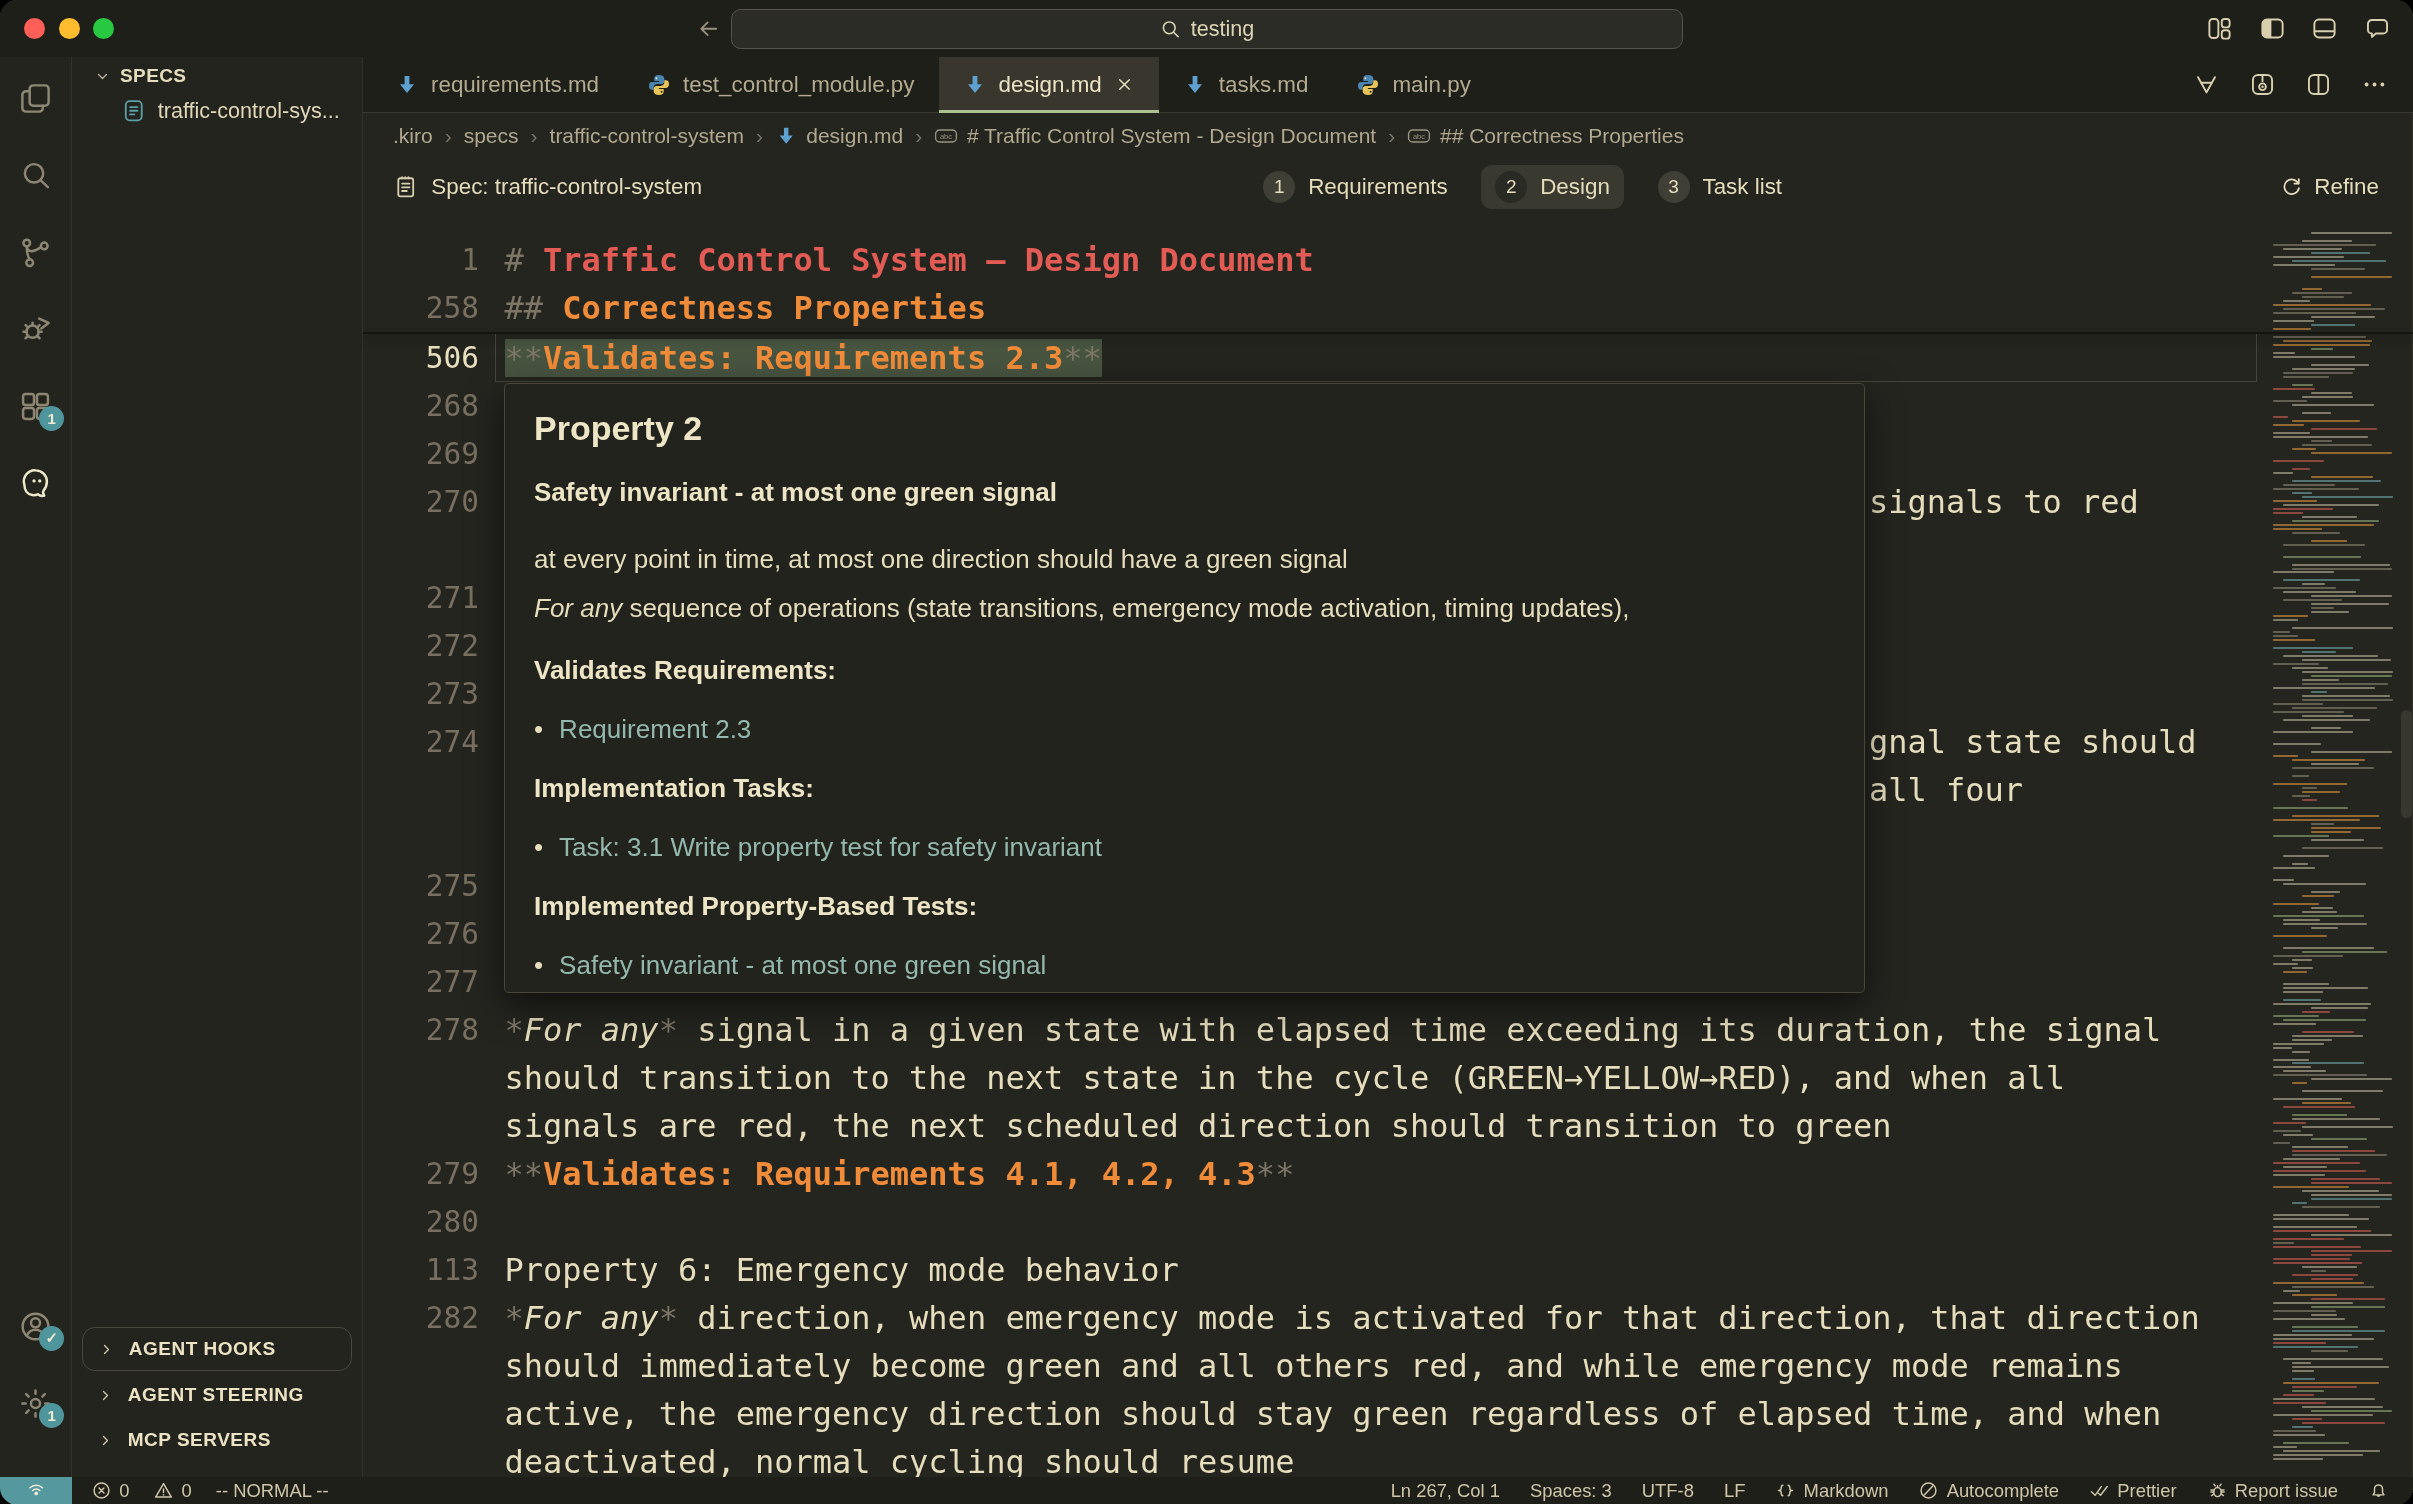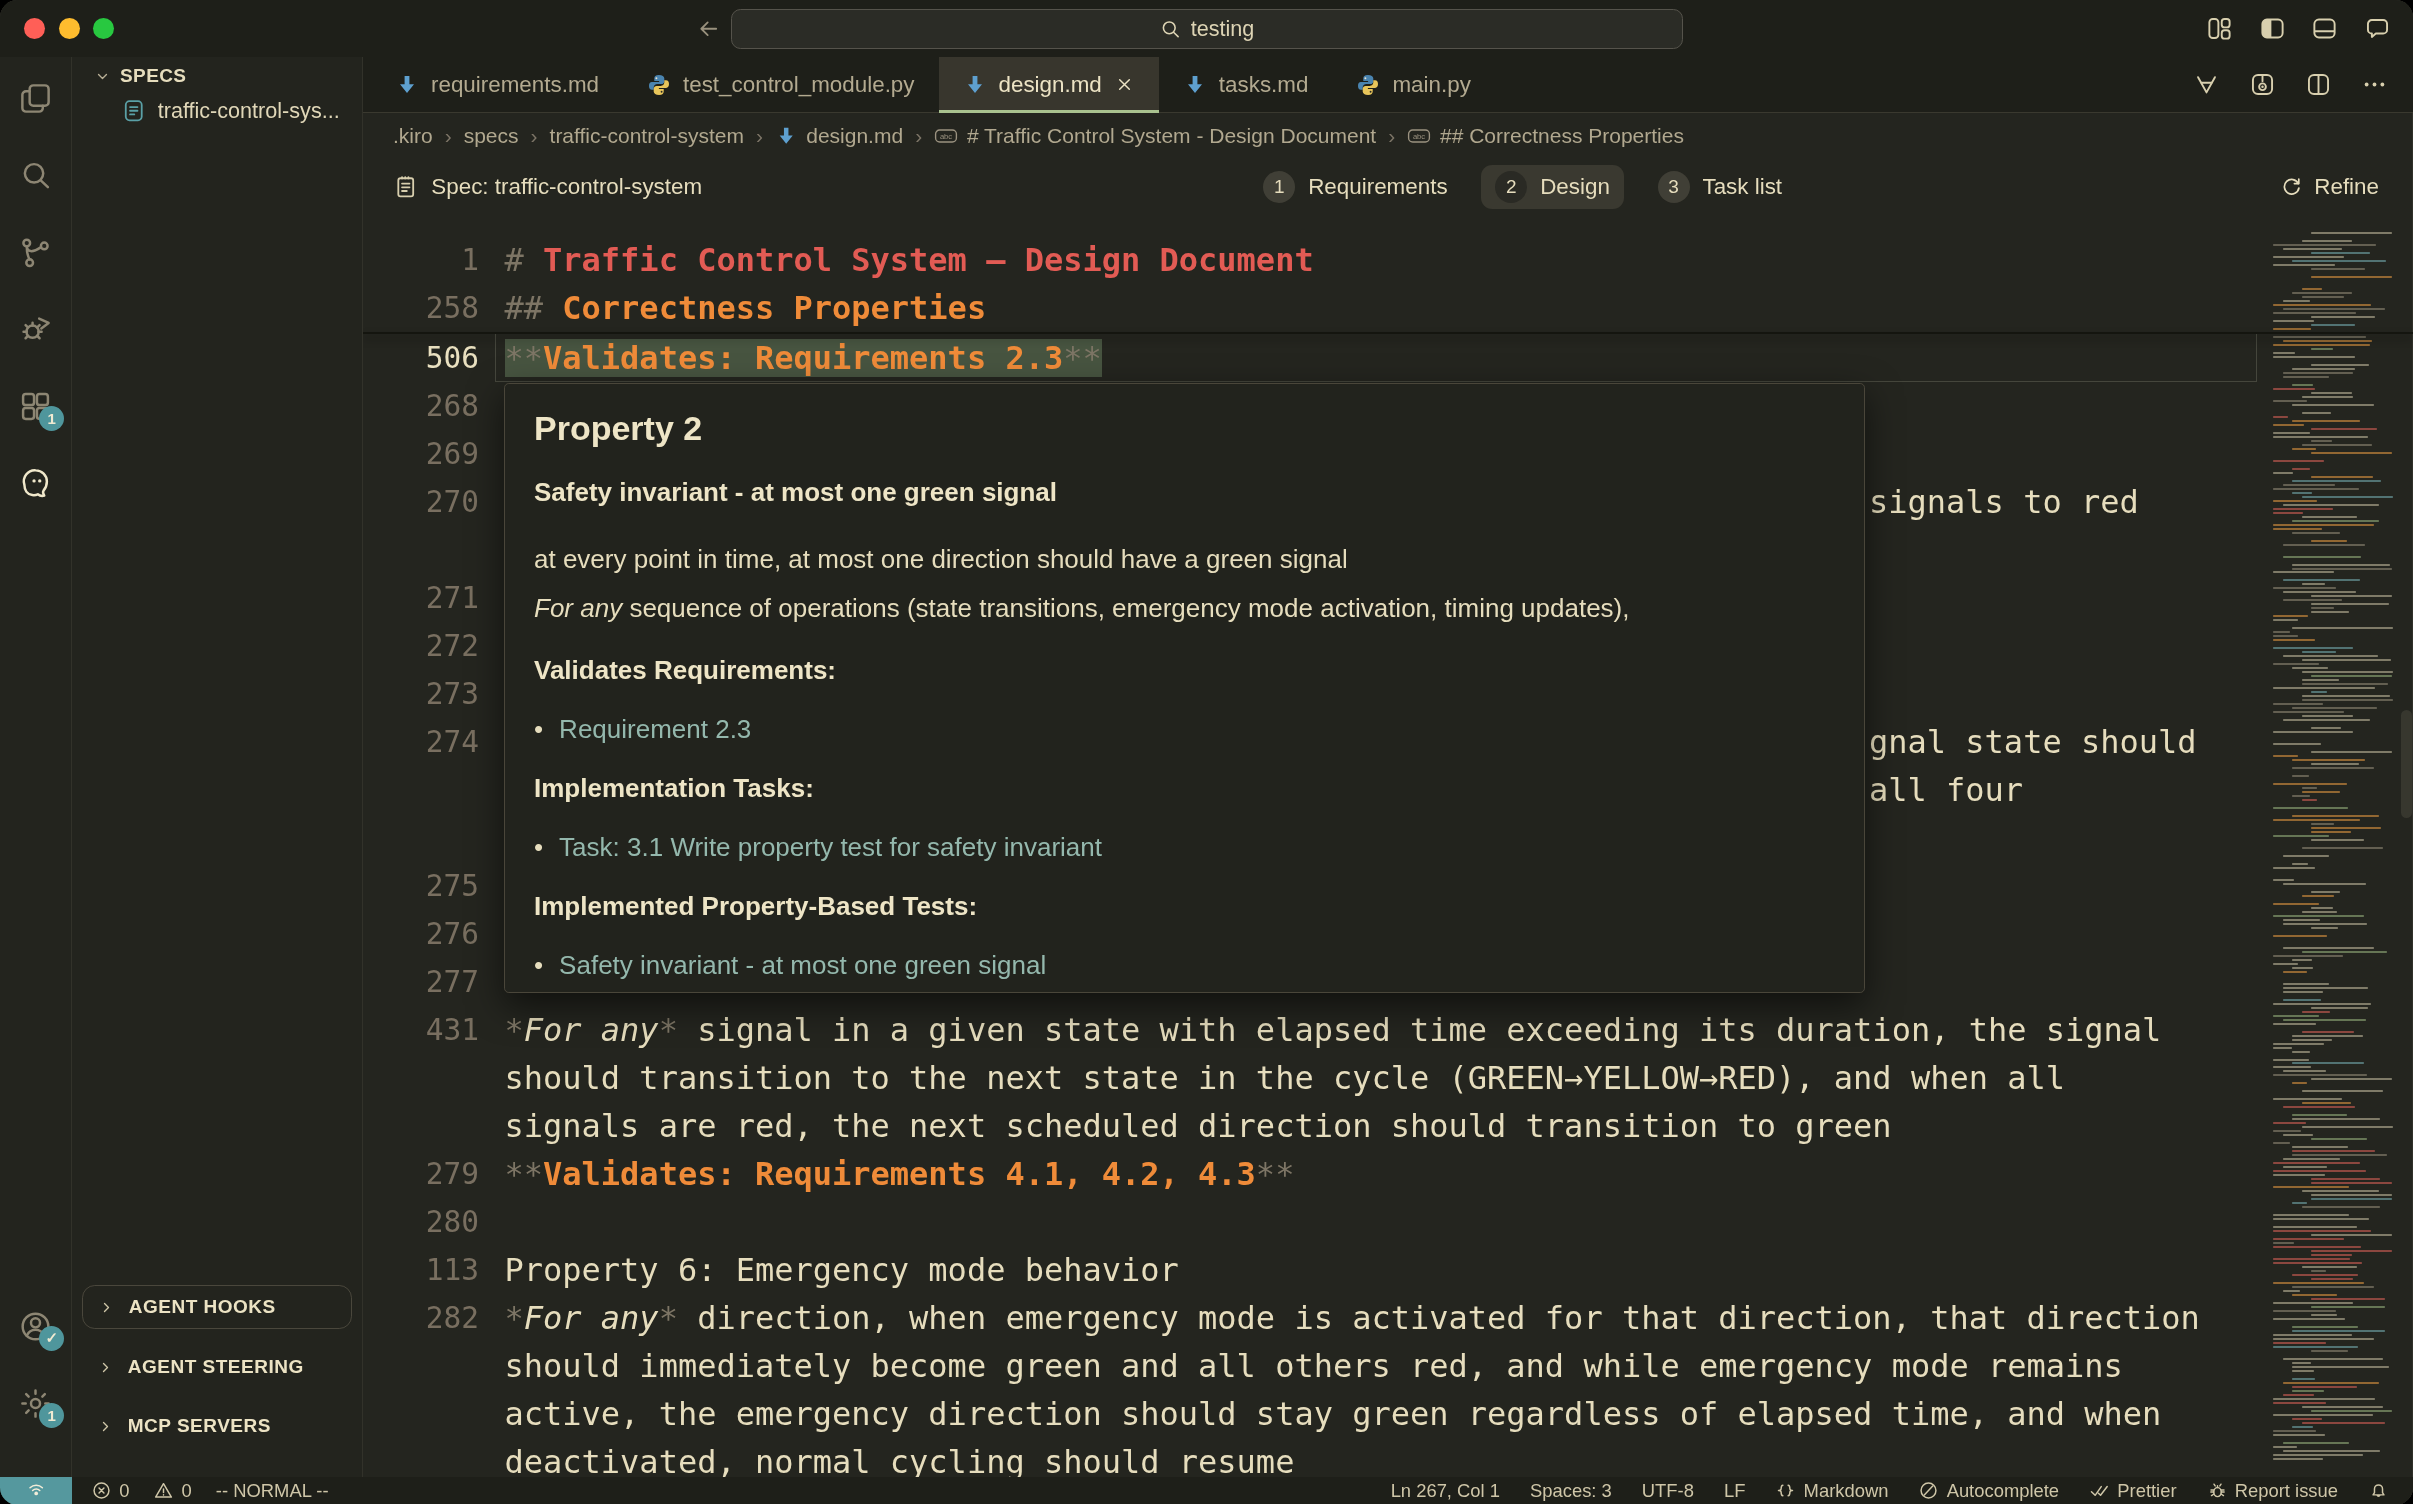--- a/index.html
+++ b/index.html
@@ -24,21 +24,21 @@
   .ab-badge{position:absolute;right:-11.2px;bottom:-7.2px;min-width:25px;height:25px;border-radius:12.8px;
     background:#4f969c;color:#f0ead2;font-size:15px;display:flex;align-items:center;justify-content:center;font-weight:bold;}
   .ab-spacer{flex:1;}
   .sidepanel{width:291px;background:#23241e;border-right:0.8px solid #32322a;display:flex;flex-direction:column;box-sizing:border-box;}
   .sp-header{height:53px;display:flex;align-items:center;padding:0 21px 0 35px;font-size:21.6px;letter-spacing:0.8px;}
   .sp-menu{margin-left:auto;color:#b8af96;}
   .sp-section{display:flex;align-items:center;gap:8px;padding:8px 0 6.4px 21px;font-weight:bold;font-size:19px;letter-spacing:0.4px;}
   .sp-item{display:flex;align-items:center;gap:11.2px;padding:4.8px 0 4.8px 49px;font-size:21.6px;color:#e0d7b8;}
   .sp-bottom{margin-top:auto;padding:0 9.6px 12.8px;}
   .sp-brow{display:flex;align-items:center;gap:12.8px;height:42px;padding:0 14.4px;font-weight:bold;
-    font-size:19px;letter-spacing:0.5px;color:#ece3c4;margin-bottom:17px;}
+    font-size:19px;letter-spacing:0.5px;color:#ece3c4;margin-bottom:3px;}
   .sp-brow.boxed{border:1.2px solid #4a473c;border-radius:12.8px;}
   .maincol{flex:1;display:flex;flex-direction:column;min-width:0;}
   
   .tabbar{height:56px;background:#1e1f19;display:flex;align-items:stretch;border-bottom:0.8px solid #3a392f;
     padding-left:8px;position:relative;box-sizing:border-box;}
   .tab{display:flex;align-items:center;gap:12px;padding:0 24px;font-size:22.4px;color:#b3aa90;position:relative;}
   .tab.active{background:#38362d;color:#ece3c4;}
   .tab.active::after{content:"";position:absolute;left:0;right:0;bottom:-0.8px;height:3.2px;background:#a9c28f;}
   .tab-actions{margin-left:auto;display:flex;align-items:center;gap:29px;padding-right:25.5px;color:#d8cfae;}
   
@@ -438,21 +438,21 @@
             <div class="row"><div class="ln"></div></div>
             <div class="row"><div class="ln">271</div></div>
             <div class="row"><div class="ln">272</div></div>
             <div class="row"><div class="ln">273</div></div>
             <div class="row"><div class="ln">274</div><div class="frag">gnal state should</div></div>
             <div class="row"><div class="ln"></div><div class="frag">all four</div></div>
             <div class="row"><div class="ln"></div></div>
             <div class="row"><div class="ln">275</div></div>
             <div class="row"><div class="ln">276</div></div>
             <div class="row"><div class="ln">277</div></div>
-            <div class="row"><div class="ln">431</div><div class="rtext"><span class="sg-p">*</span><span class="sg-i">For any</span><span class="sg-p">*</span><span class="sg-t"> signal in a given state with elapsed time exceeding its duration, the signal</span></div></div>
+            <div class="row"><div class="ln">278</div><div class="rtext"><span class="sg-p">*</span><span class="sg-i">For any</span><span class="sg-p">*</span><span class="sg-t"> signal in a given state with elapsed time exceeding its duration, the signal</span></div></div>
             <div class="row"><div class="ln"></div><div class="rtext"><span class="sg-t">should transition to the next state in the cycle (GREEN→YELLOW→RED), and when all</span></div></div>
             <div class="row"><div class="ln"></div><div class="rtext"><span class="sg-t">signals are red, the next scheduled direction should transition to green</span></div></div>
             <div class="row"><div class="ln">279</div><div class="rtext"><span class="sg-p">**</span><span class="sg-h2">Validates: Requirements 4.1, 4.2, 4.3</span><span class="sg-p">**</span></div></div>
             <div class="row"><div class="ln">280</div></div>
             <div class="row"><div class="ln">113</div><div class="rtext"><span class="sg-t">Property 6: Emergency mode behavior</span></div></div>
             <div class="row"><div class="ln">282</div><div class="rtext"><span class="sg-p">*</span><span class="sg-i">For any</span><span class="sg-p">*</span><span class="sg-t"> direction, when emergency mode is activated for that direction, that direction</span></div></div>
             <div class="row"><div class="ln"></div><div class="rtext"><span class="sg-t">should immediately become green and all others red, and while emergency mode remains</span></div></div>
             <div class="row"><div class="ln"></div><div class="rtext"><span class="sg-t">active, the emergency direction should stay green regardless of elapsed time, and when</span></div></div>
             <div class="row"><div class="ln"></div><div class="rtext"><span class="sg-t">deactivated, normal cycling should resume</span></div></div>
           </div>

